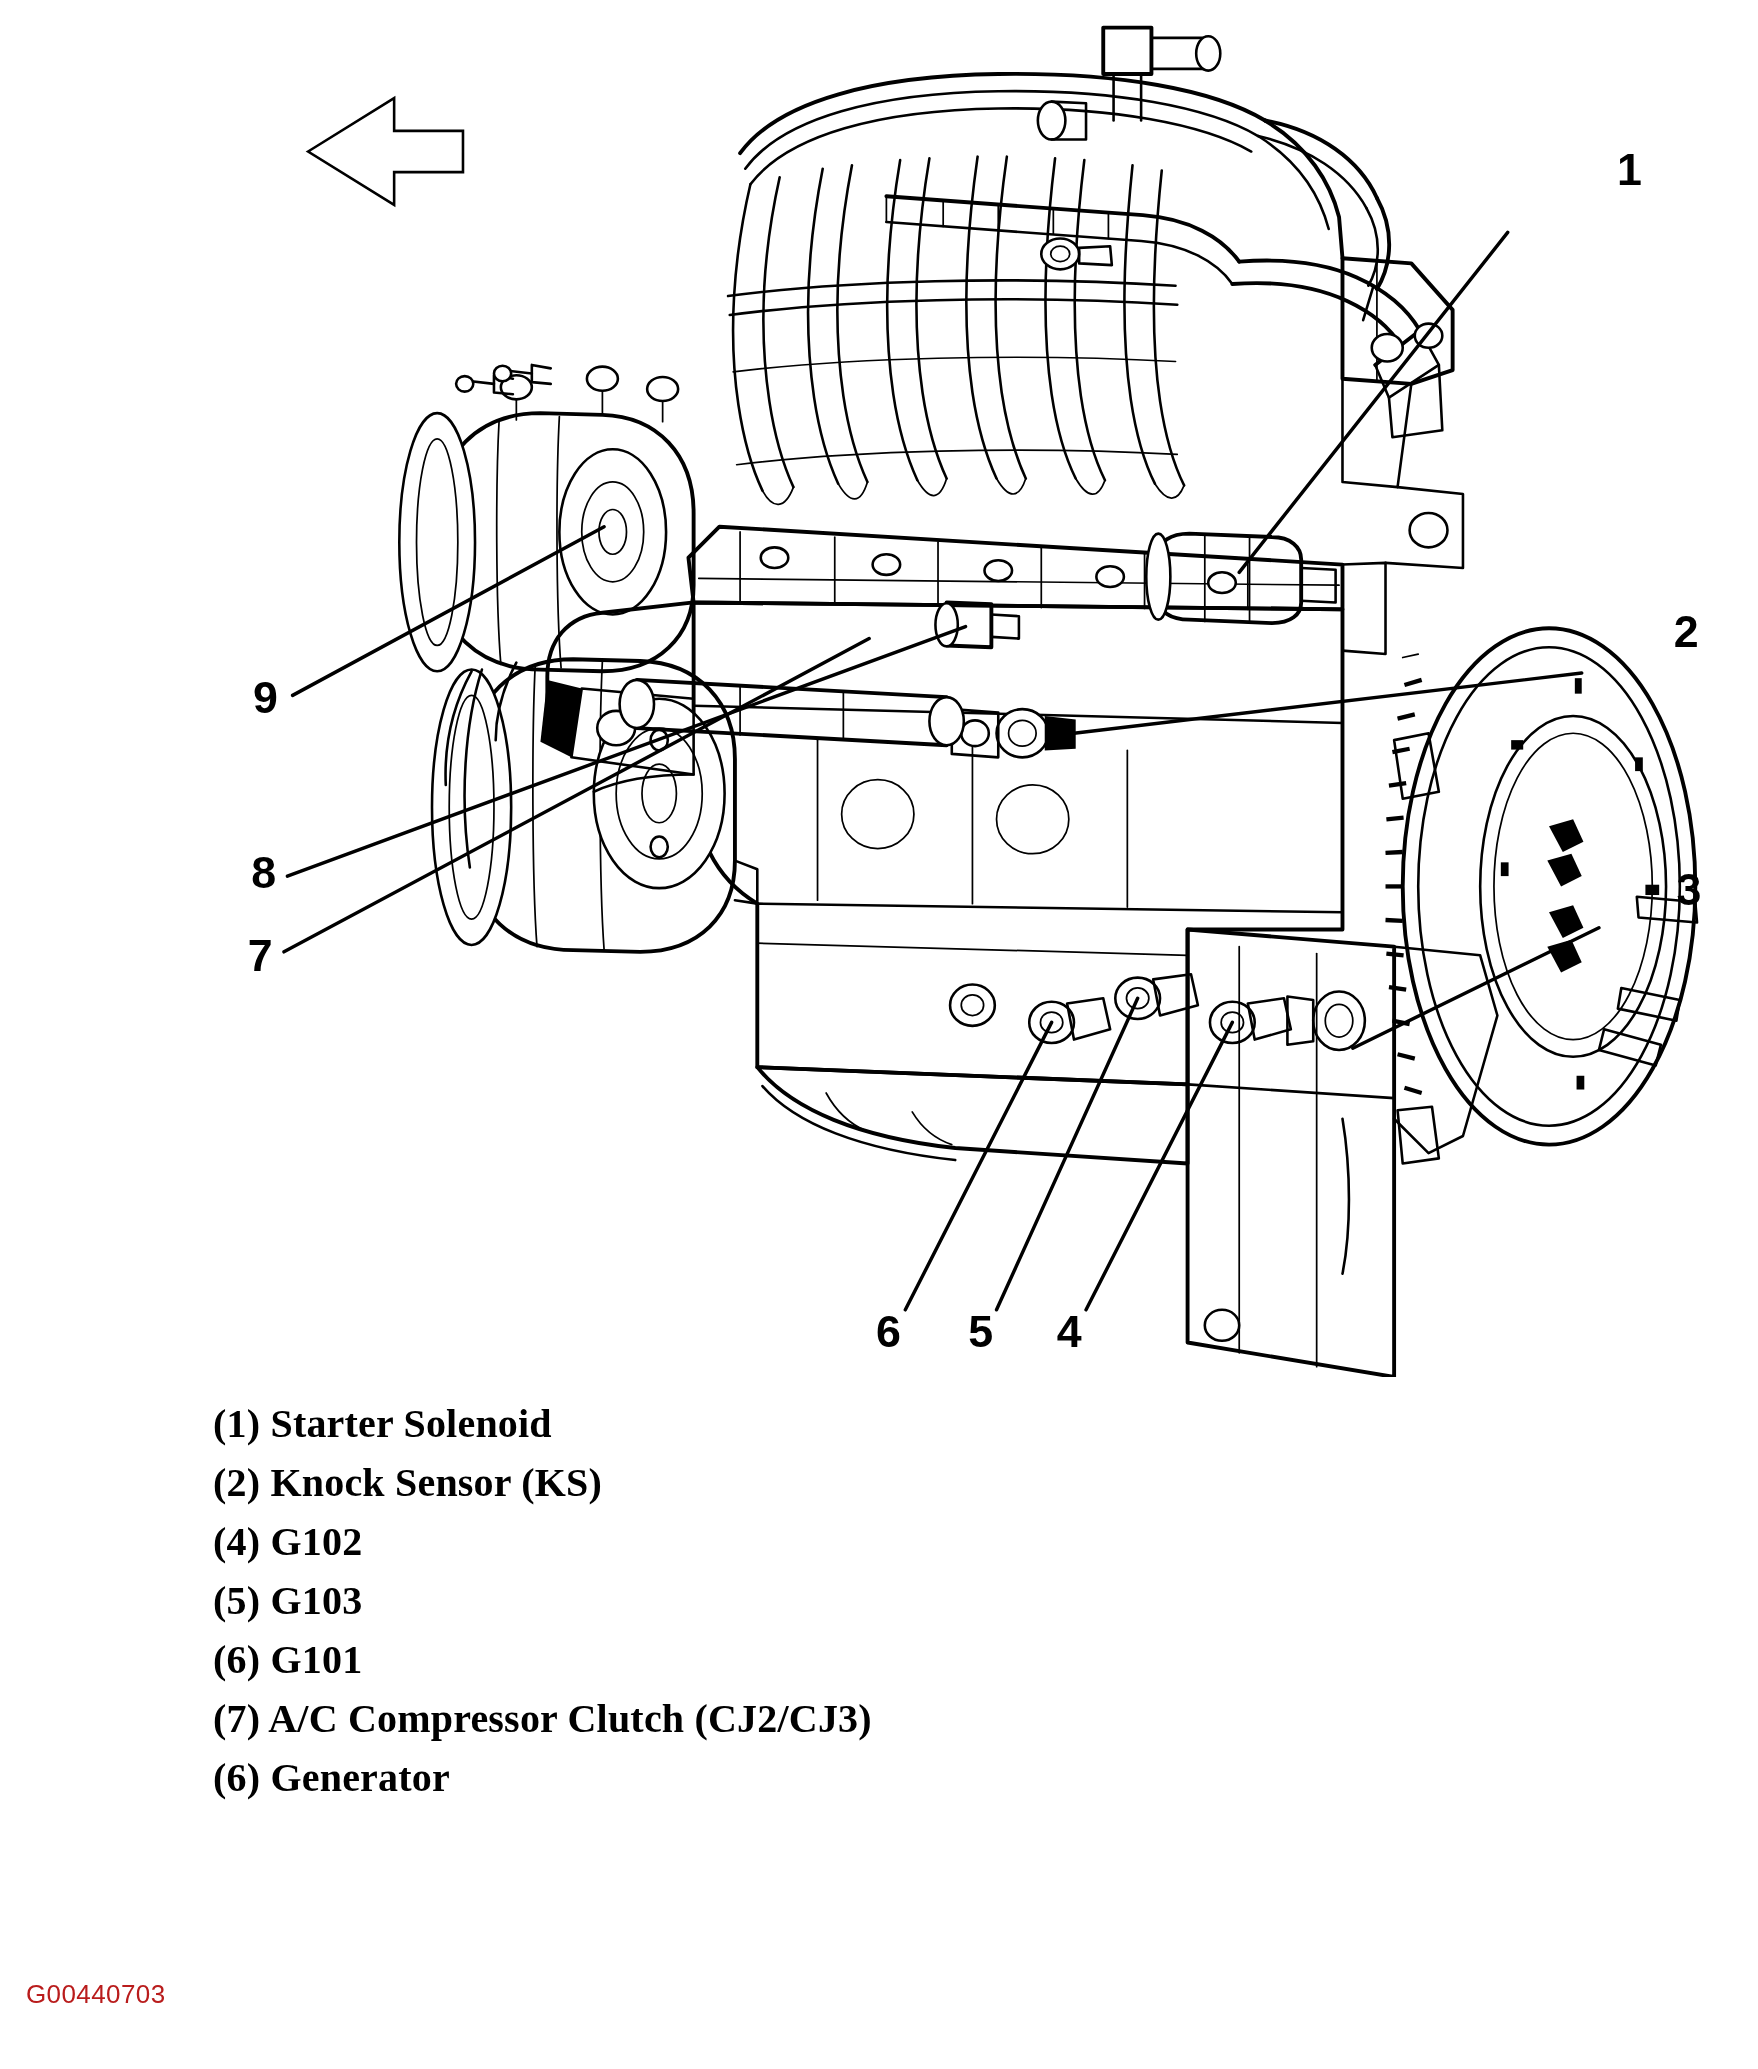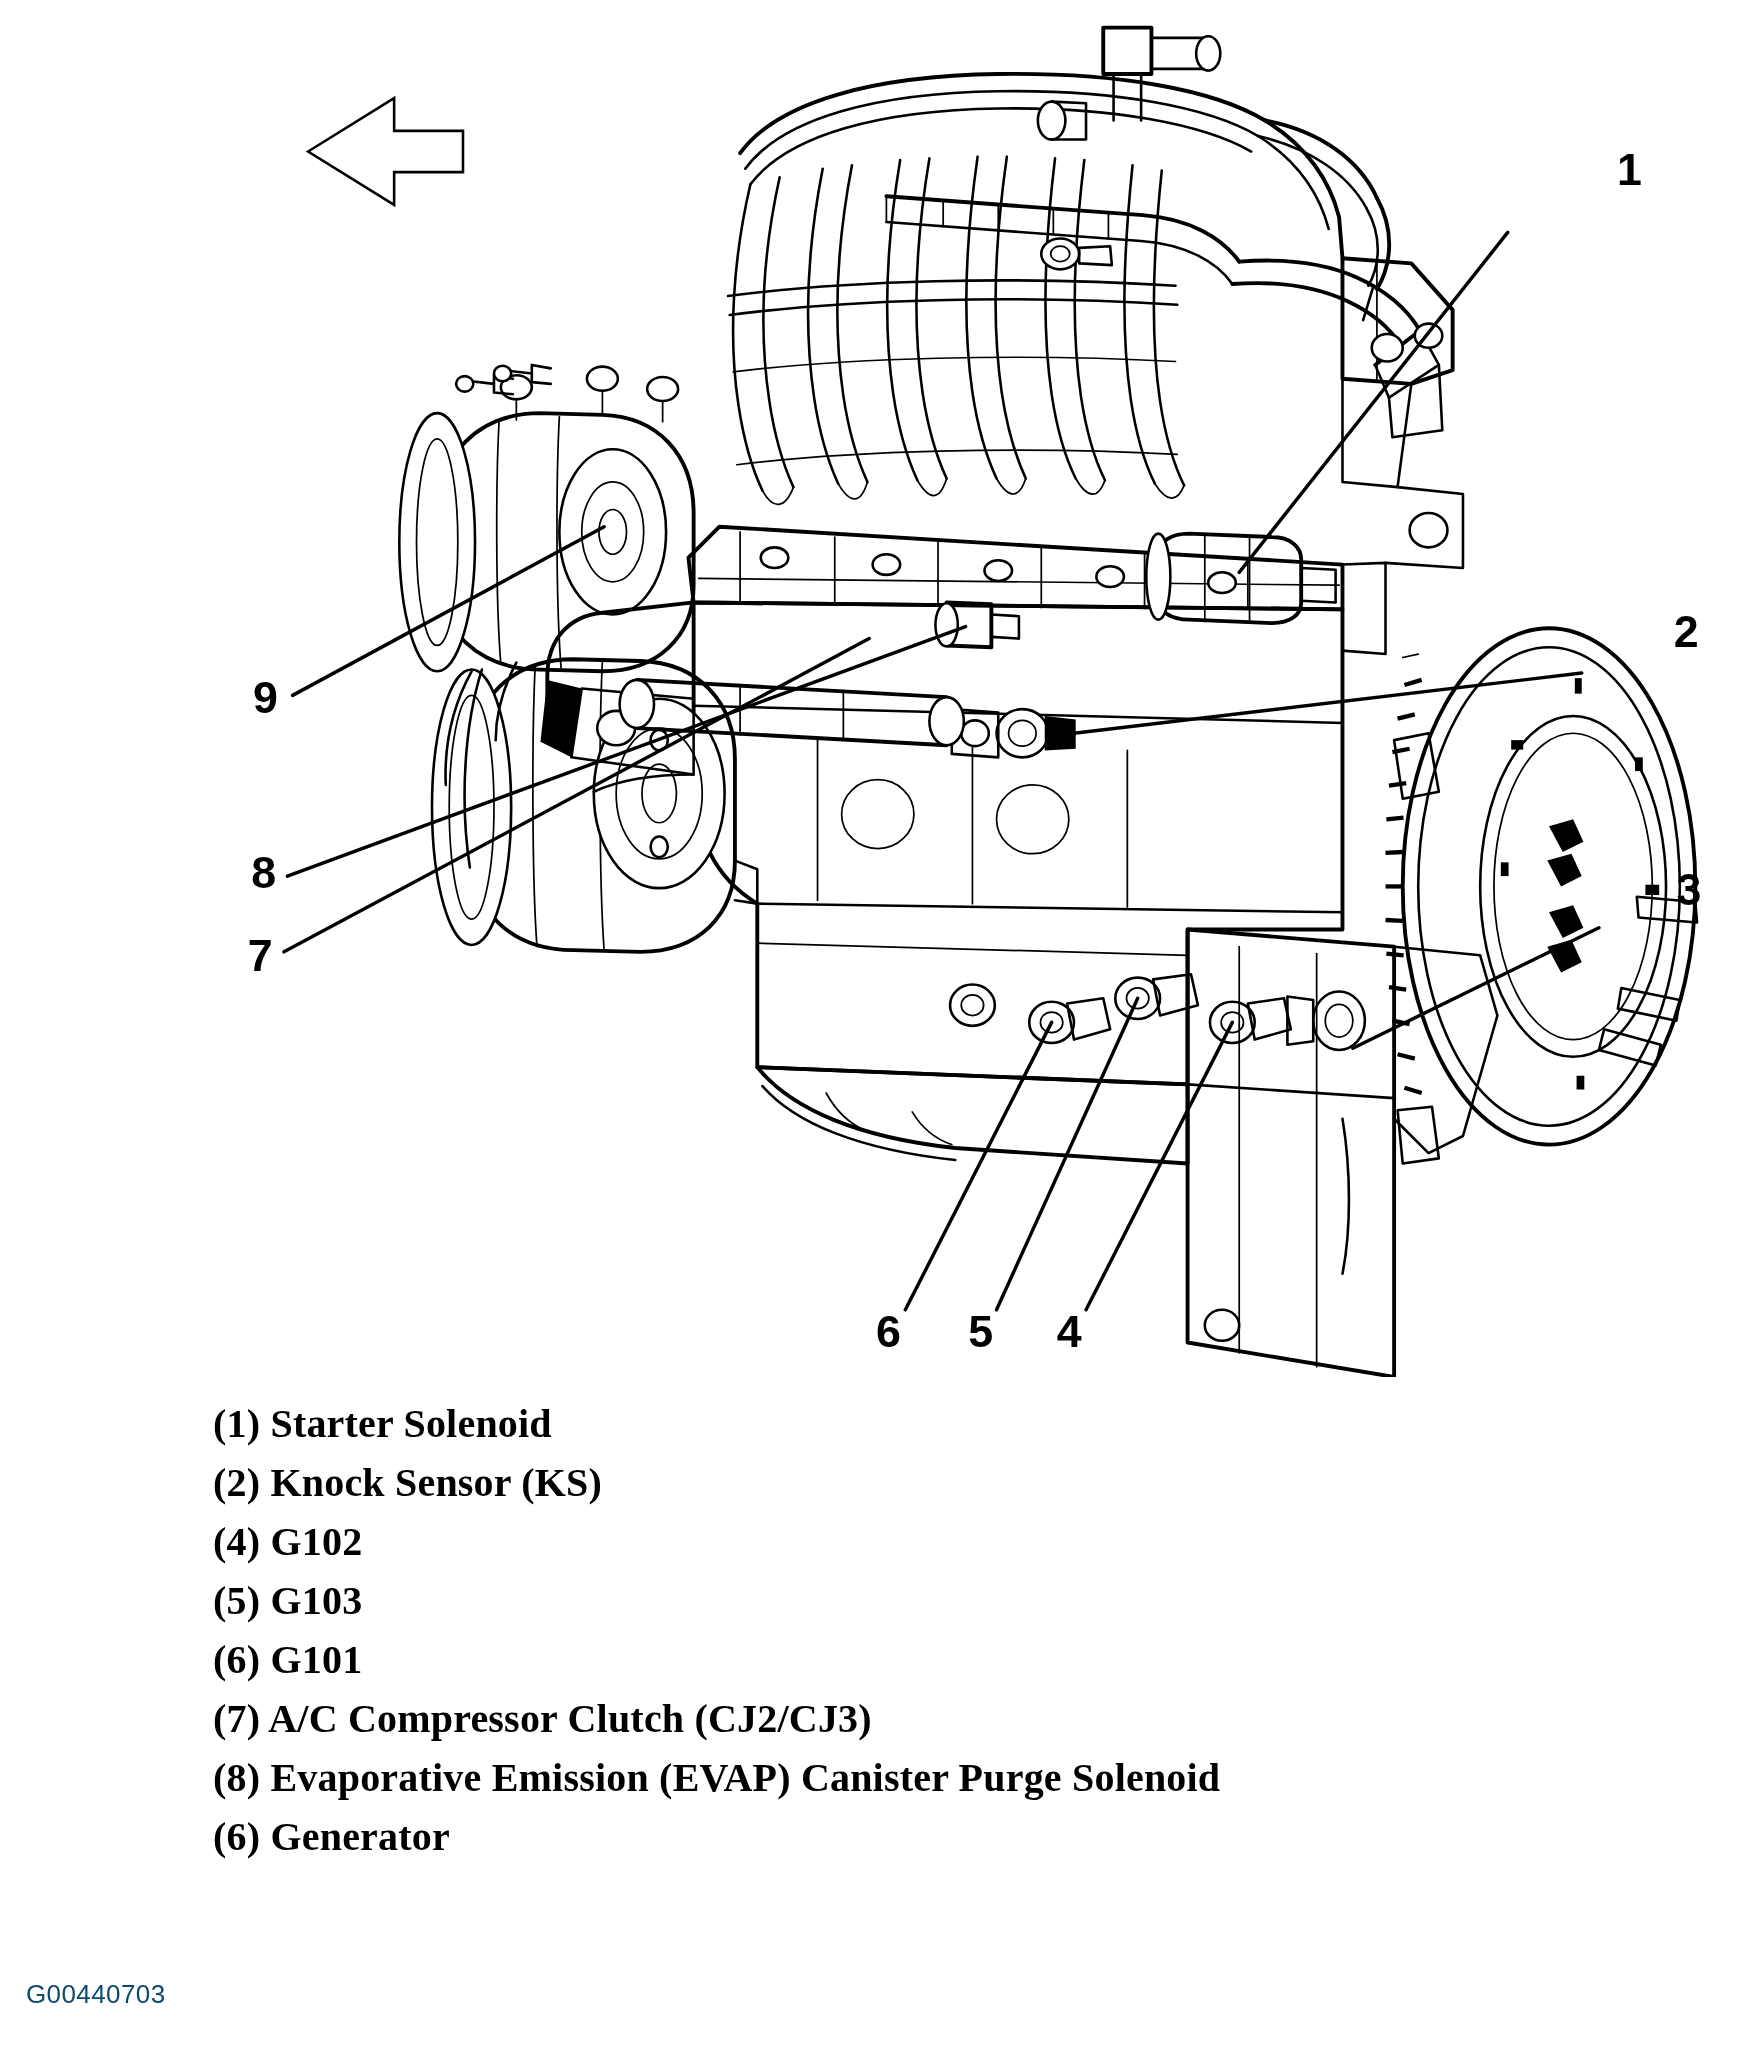--- a/index.html
+++ b/index.html
@@ -39,21 +39,21 @@
     white-space: nowrap;
     letter-spacing: 0.2px;
     font-weight: bold;
   }
   #figure-id {
     position: absolute;
     left: 26px;
     top: 1979px;
     font-family: "Liberation Sans", sans-serif;
     font-size: 26px;
-    color: #0c4a6e;
+    color: #b91c1c;
     letter-spacing: 0.4px;
   }
   svg { display: block; }
   .ln { fill: none; stroke: #000; stroke-width: 3; stroke-linecap: round; stroke-linejoin: round; }
   .ln2 { fill: none; stroke: #000; stroke-width: 4.5; stroke-linecap: round; stroke-linejoin: round; }
   .lnT { fill: none; stroke: #000; stroke-width: 2; stroke-linecap: round; stroke-linejoin: round; }
   .fillB { fill: #000; stroke: none; }
   .fillW { fill: #fff; stroke: #000; stroke-width: 3; }
   .fillWt { fill: #fff; stroke: #000; stroke-width: 2; }
   .leader { fill: none; stroke: #000; stroke-width: 4; stroke-linecap: round; }
@@ -425,20 +425,19 @@
 
   </svg>
 
   <div id="legend">
       <div class="legend-item">(1) Starter Solenoid</div>
       <div class="legend-item">(2) Knock Sensor (KS)</div>
       <div class="legend-item">(4) G102</div>
       <div class="legend-item">(5) G103</div>
       <div class="legend-item">(6) G101</div>
       <div class="legend-item">(7) A/C Compressor Clutch (CJ2/CJ3)</div>
-      <div class="legend-item">(8) Evaporative Emission (EVAP) Canister Purge Solenoid</div>
       <div class="legend-item">(6) Generator</div>
     </div>
 
   <div id="figure-id">G00440703</div>
 
 </div>
 
 
 </body></html>

